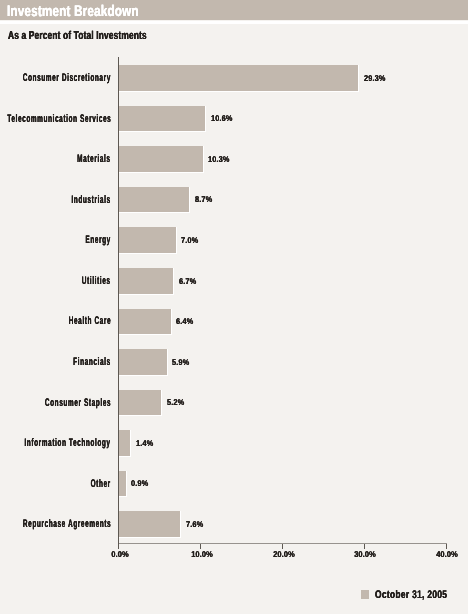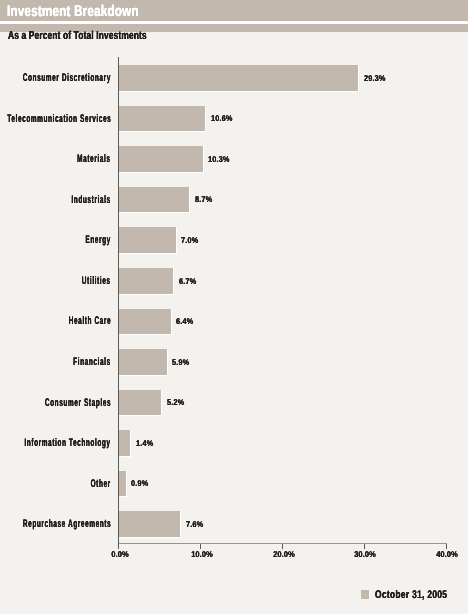--- a/index.html
+++ b/index.html
@@ -8,21 +8,21 @@
     width:468px; height:614px;
     background:#f4f2ef;
     font-family:"Liberation Sans", sans-serif;
     -webkit-font-smoothing:antialiased;
     text-rendering:geometricPrecision;
     overflow:hidden;
   }
   #page { position:relative; width:468px; height:614px; background:#f4f2ef; }
 
   .titlebar {
-    position:absolute; left:0; top:0; width:468px; height:32px;
+    position:absolute; left:0; top:0; width:468px; height:20px;
     background:#c2b8ae;
   }
   .titlebar .title {
     position:absolute; left:7.3px; top:3.9px;
     font-size:15.4px; line-height:15.4px; font-weight:bold; color:#ffffff;
     letter-spacing:0.3px;
     text-shadow:0.2px 0 0 currentColor, -0.2px 0 0 currentColor;
     transform:scaleX(0.755); transform-origin:left center;
     white-space:nowrap;
   }

